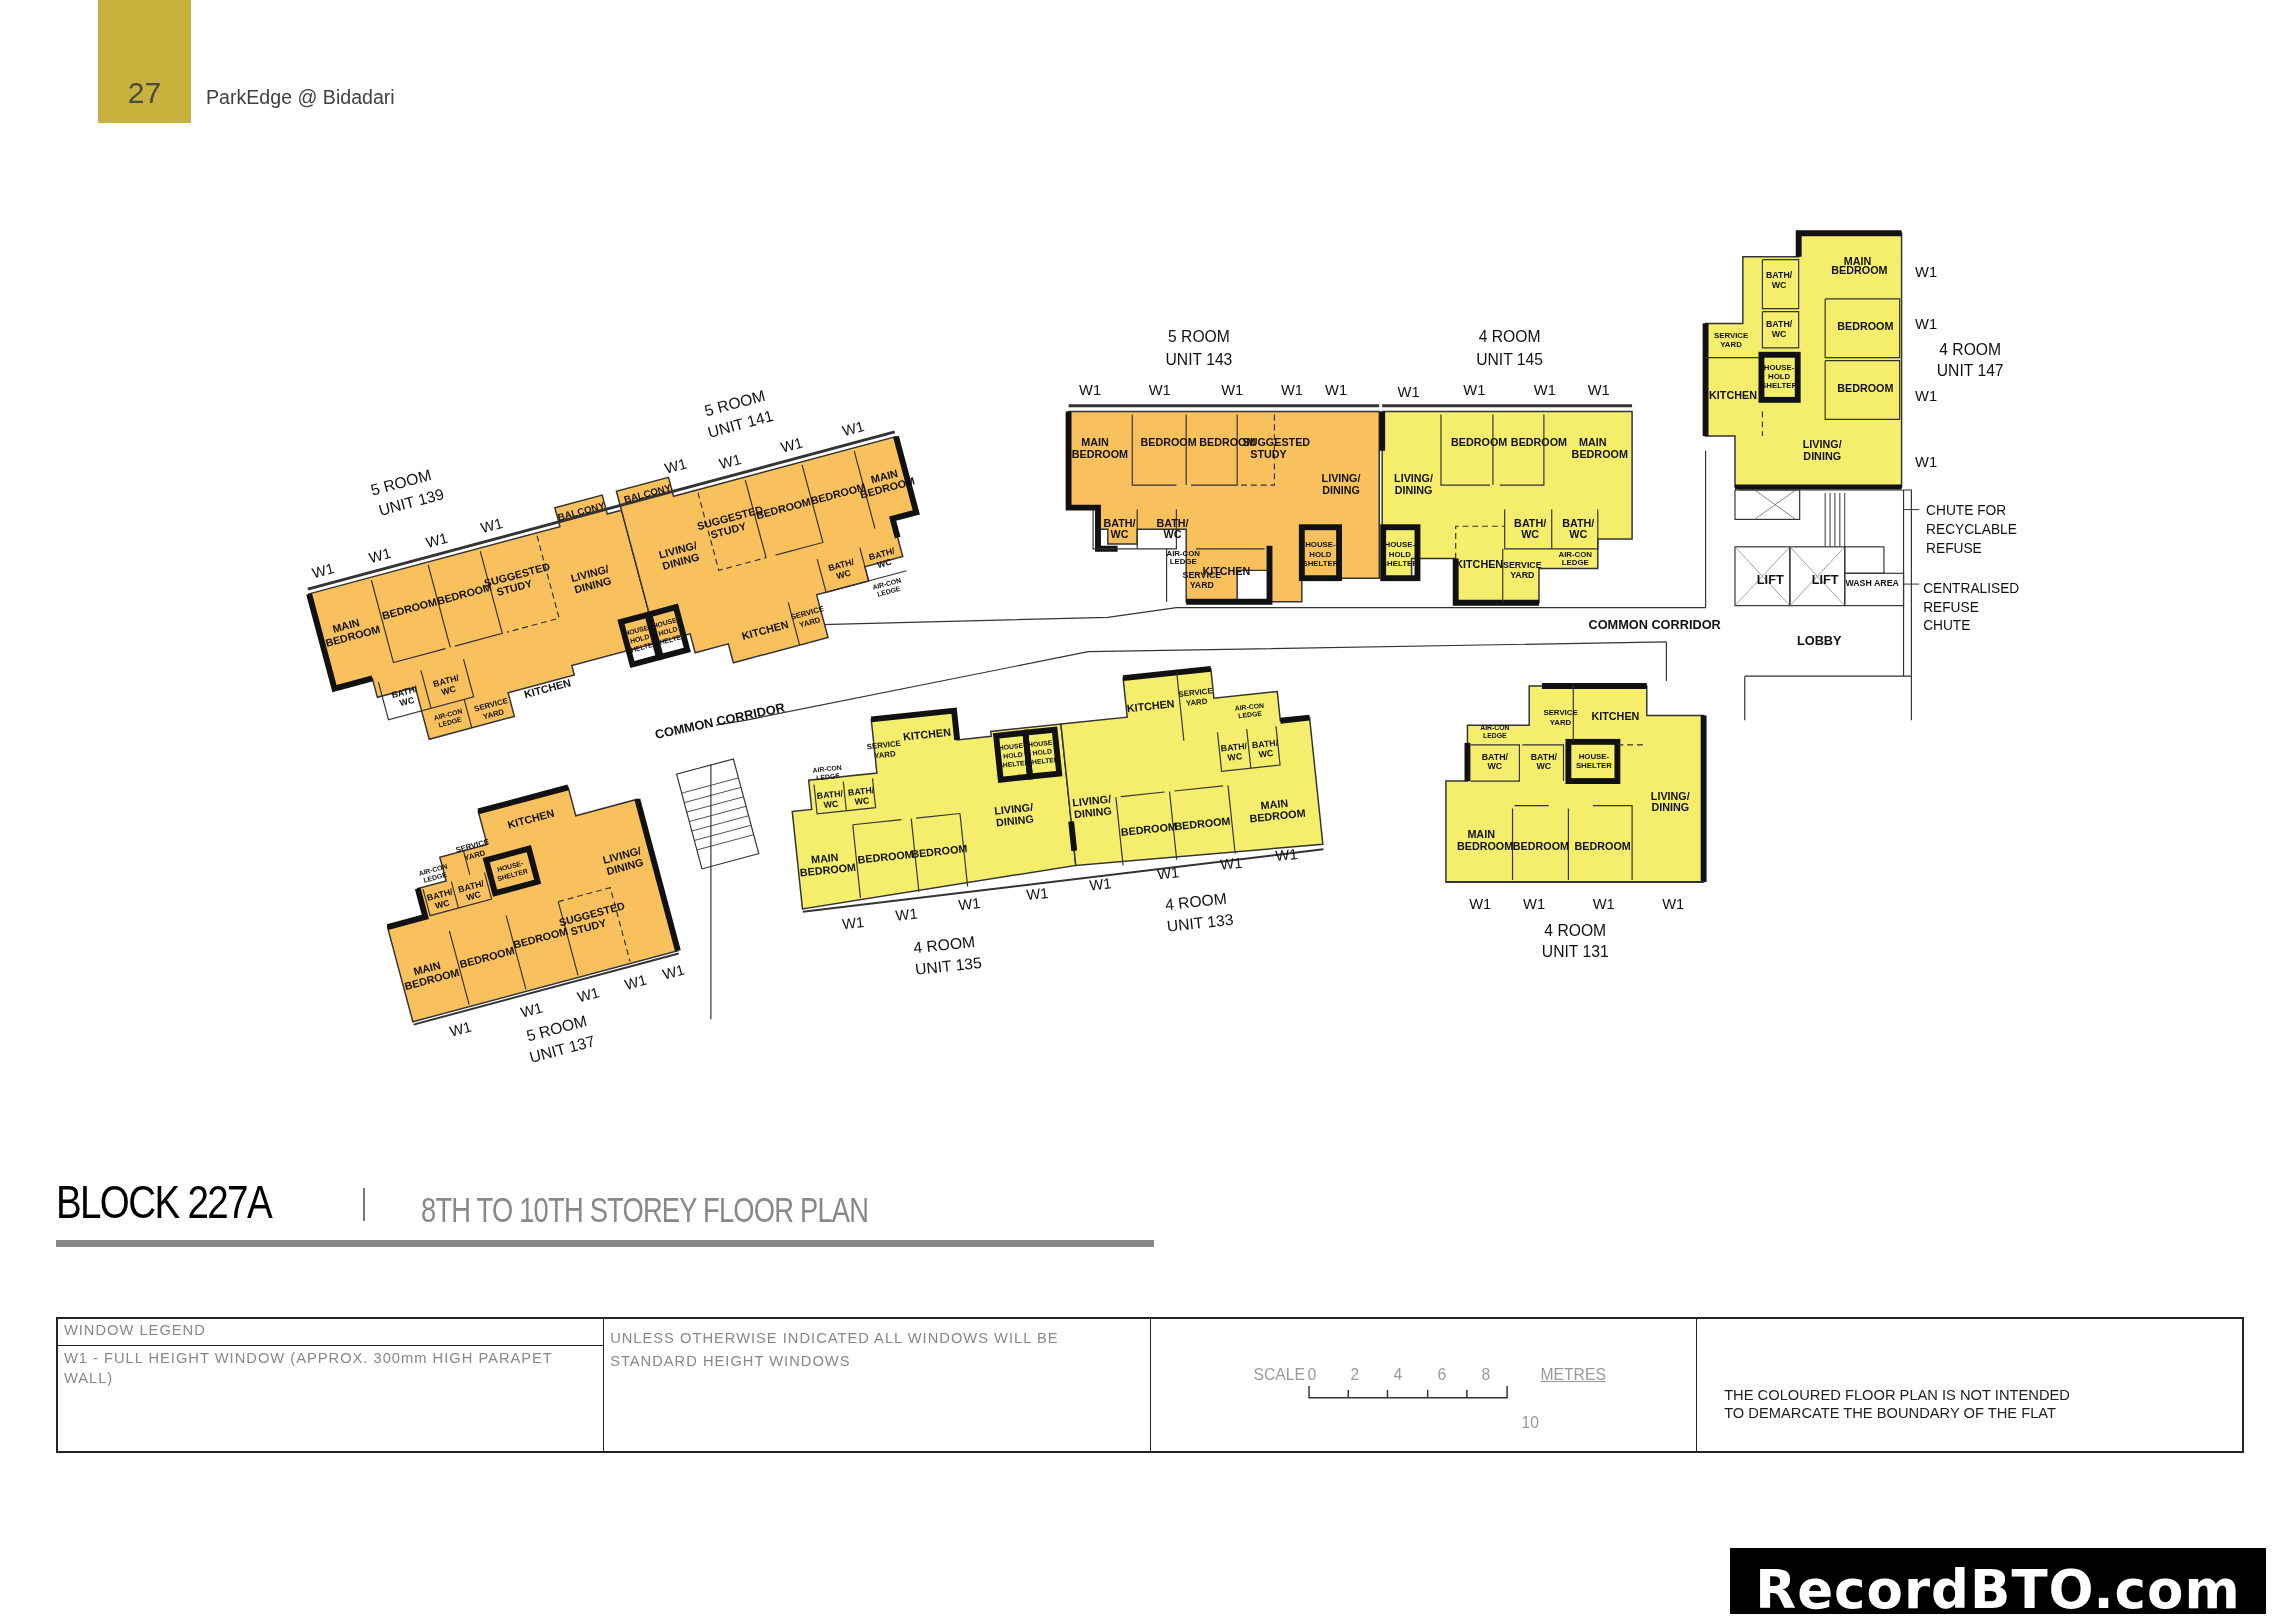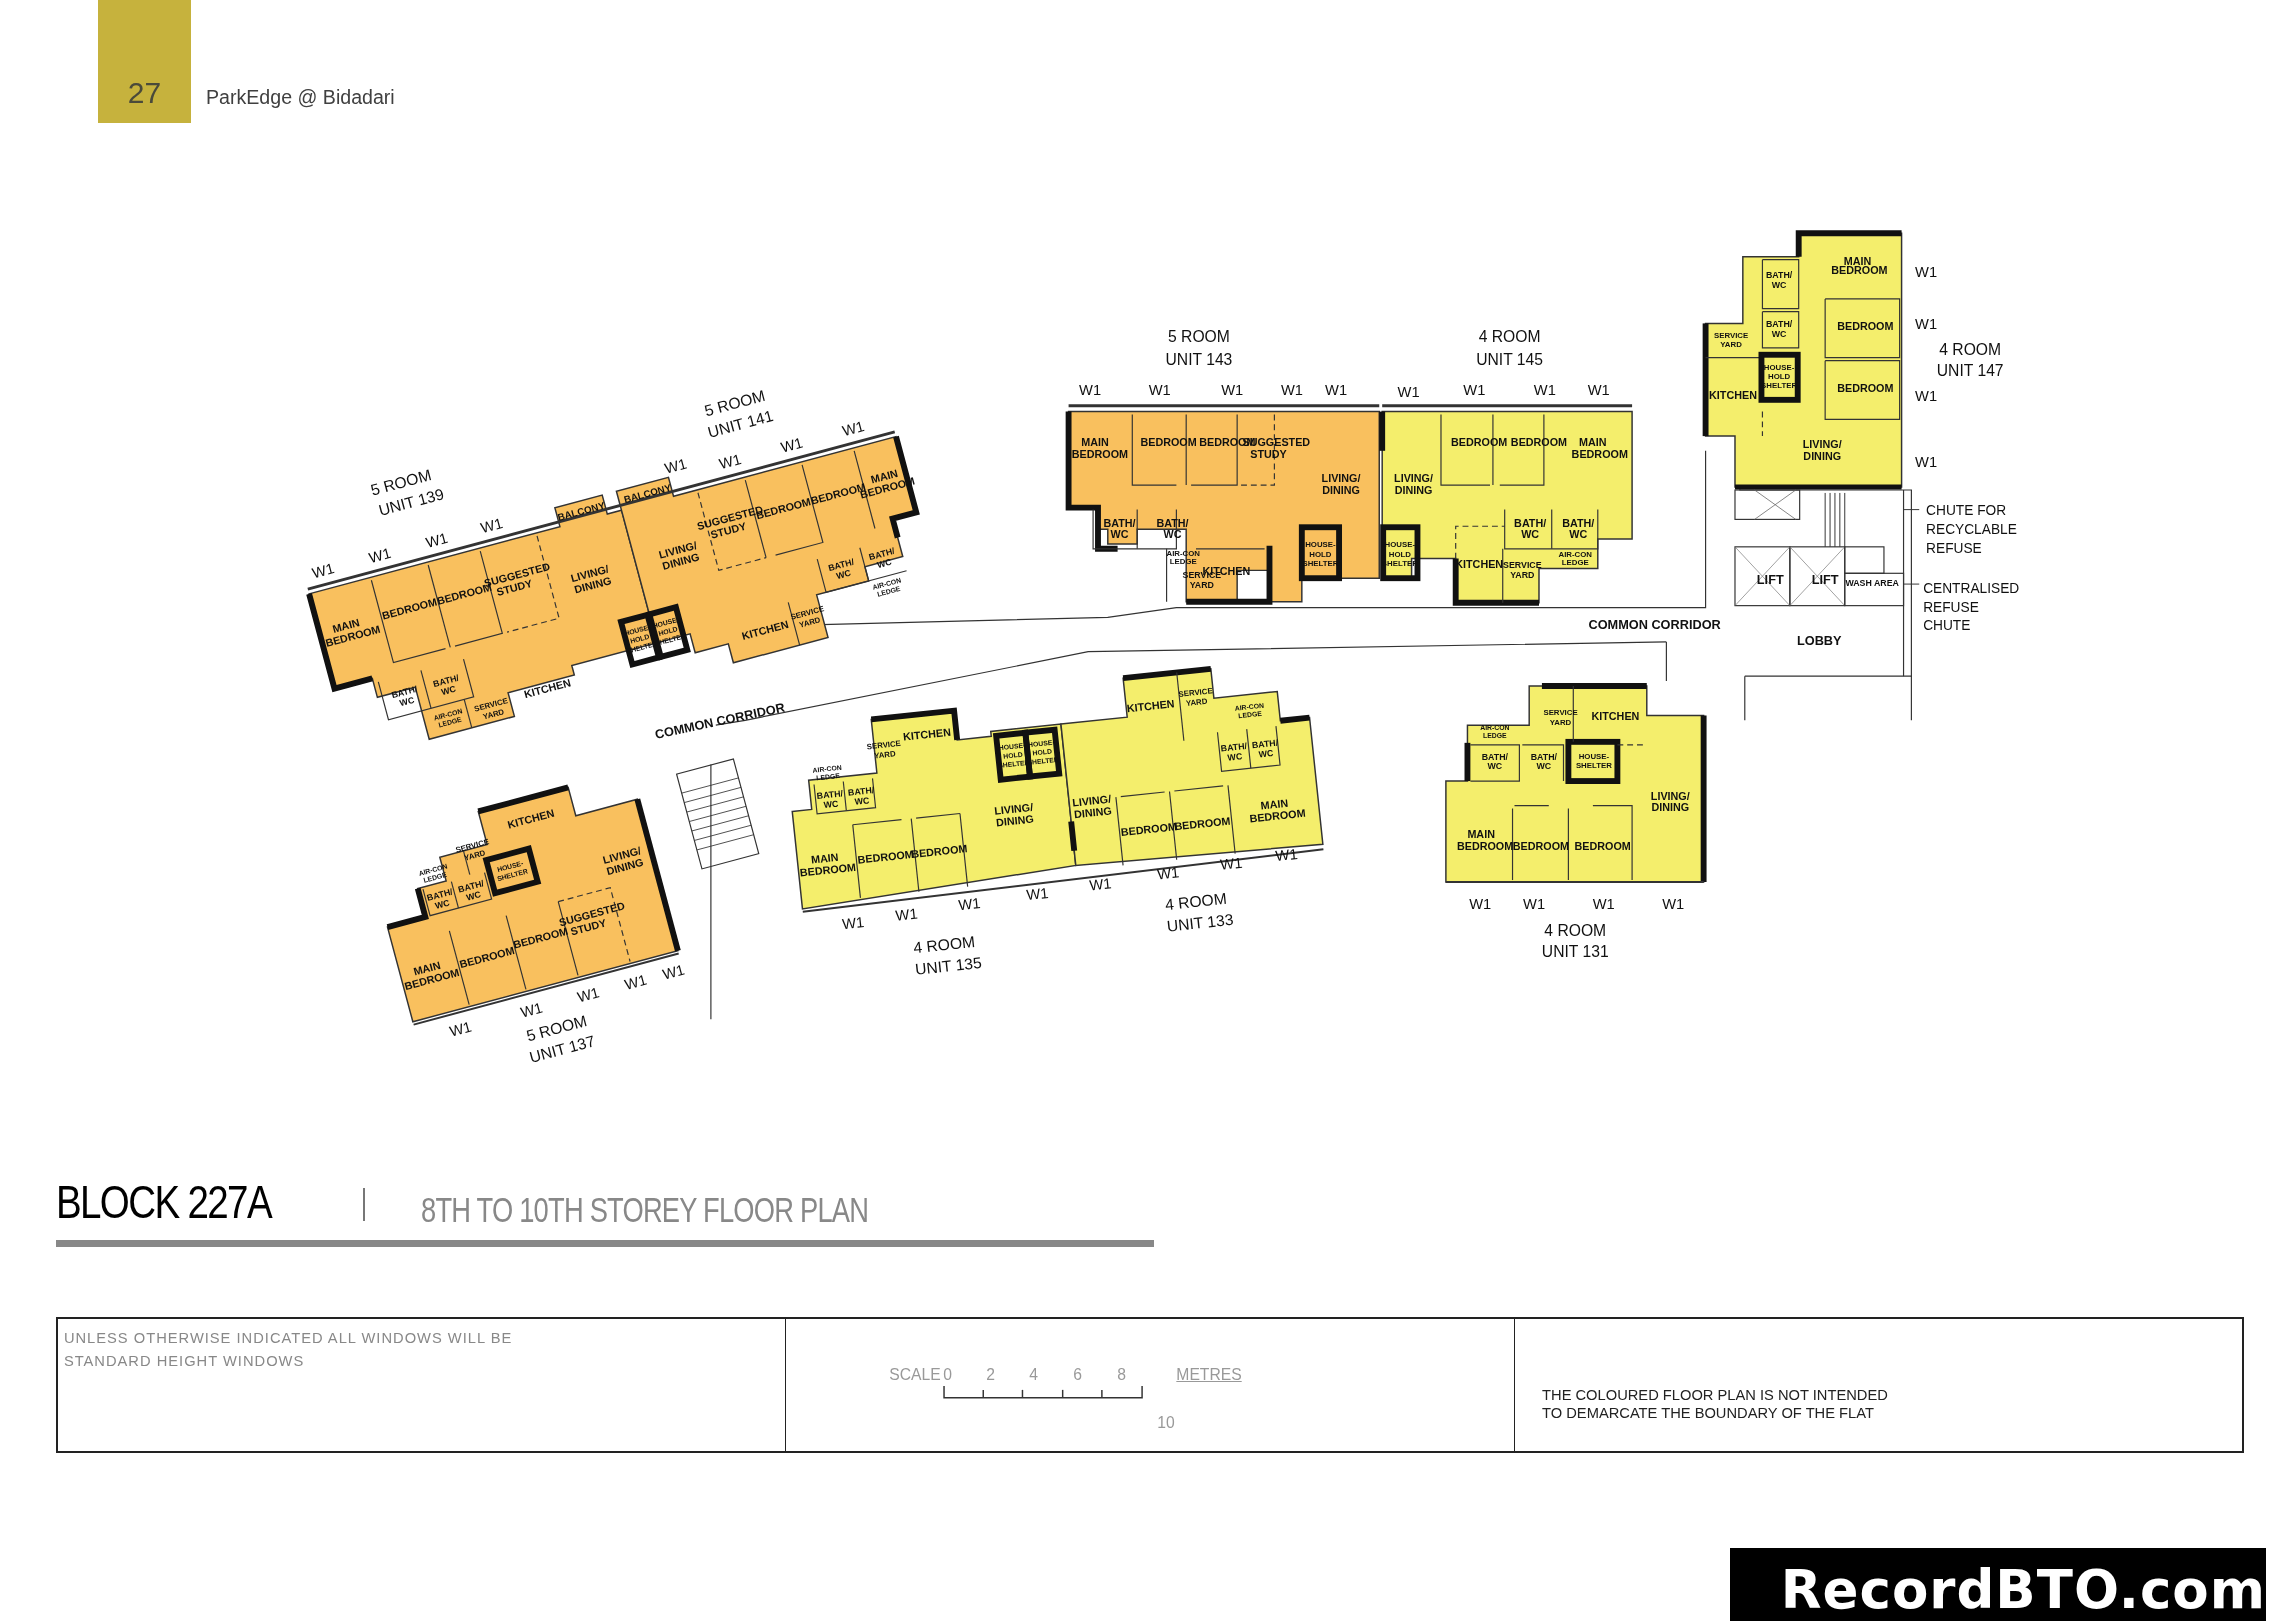--- a/index.html
+++ b/index.html
@@ -13,21 +13,21 @@
   .title-sep { position:absolute; left:307px; top:21.6px; width:2px; height:33px; background:#777; }
   .title-sub { position:absolute; left:365px; top:23.5px; font-size:35px; color:#888; letter-spacing:-1px; transform:scaleX(0.78); transform-origin:left; }
   .title-rule { position:absolute; left:0; top:74px; width:1098px; height:6.9px; background:#888; }
   .legend { position:absolute; left:56px; top:1317px; width:2188px; height:136px; border:2px solid #222; display:flex; box-sizing:border-box; }
   .legend .cell { flex:1; border-right:1.5px solid #222; position:relative; box-sizing:border-box; }
   .legend .cell:last-child { border-right:none; }
   .lg-head { height:26.5px; border-bottom:1.5px solid #222; font-size:14.7px; color:#888; padding:2.9px 5.9px; box-sizing:border-box; letter-spacing:1px; transform-origin:left; }
   .lg-text { font-size:14.7px; color:#888; padding:3.9px 5.9px; letter-spacing:1px; line-height:19.6px; }
   .lg-note { font-size:14.7px; color:#222; position:absolute; left:27.4px; top:23.5px; line-height:18.6px;margin-top:43px; }
   .scale { position:absolute; left:103px; top:47px; font-size:15.7px; color:#999; }
-  .watermark { position:absolute; left:1730px; top:1548px; width:536px; height:74px; background:#000; color:#fff; font-family:"DejaVu Sans", sans-serif; font-weight:bold; font-size:53px; text-align:right; line-height:83px; overflow:hidden; letter-spacing:1px; }
+  .watermark { position:absolute; left:1730px; top:1548px; width:536px; height:66px; background:#000; color:#fff; font-family:"DejaVu Sans", sans-serif; font-weight:bold; font-size:53px; text-align:center; line-height:83px; overflow:hidden; letter-spacing:1px; }
 </style>
 </head>
 <body>
 
 <div class="page-tab"></div>
 <div class="page-num">27</div>
 <div class="doc-name">ParkEdge @ Bidadari</div>
 
 <svg class="plan" width="2293" height="1274" viewBox="0 0 2339 1300" xmlns="http://www.w3.org/2000/svg" font-family="Liberation Sans, sans-serif">
   <defs>
@@ -498,20 +498,24 @@
 </svg>
 
 <div class="title-wrap">
   <div class="title-main">BLOCK 227A</div>
   <div class="title-sep"></div>
   <div class="title-sub">8TH TO 10TH STOREY FLOOR PLAN</div>
   <div class="title-rule"></div>
 </div>
 
 <div class="legend">
+  <div class="cell">
+    <div class="lg-head">WINDOW LEGEND</div>
+    <div class="lg-text">W1 - FULL HEIGHT WINDOW (APPROX. 300mm HIGH PARAPET WALL)</div>
+  </div>
   <div class="cell">
     <div class="lg-text" style="padding-top:10px">UNLESS OTHERWISE INDICATED ALL WINDOWS WILL BE</div>
     <div class="lg-text" style="padding-top:0">STANDARD HEIGHT WINDOWS</div>
   </div>
   <div class="cell">
     <div class="scale">
       <span style="position:absolute;left:0;top:0;">SCALE</span>
       <span style="position:absolute;left:54px;top:0;">0</span>
       <span style="position:absolute;left:97px;top:0;">2</span>
       <span style="position:absolute;left:140px;top:0;">4</span>

